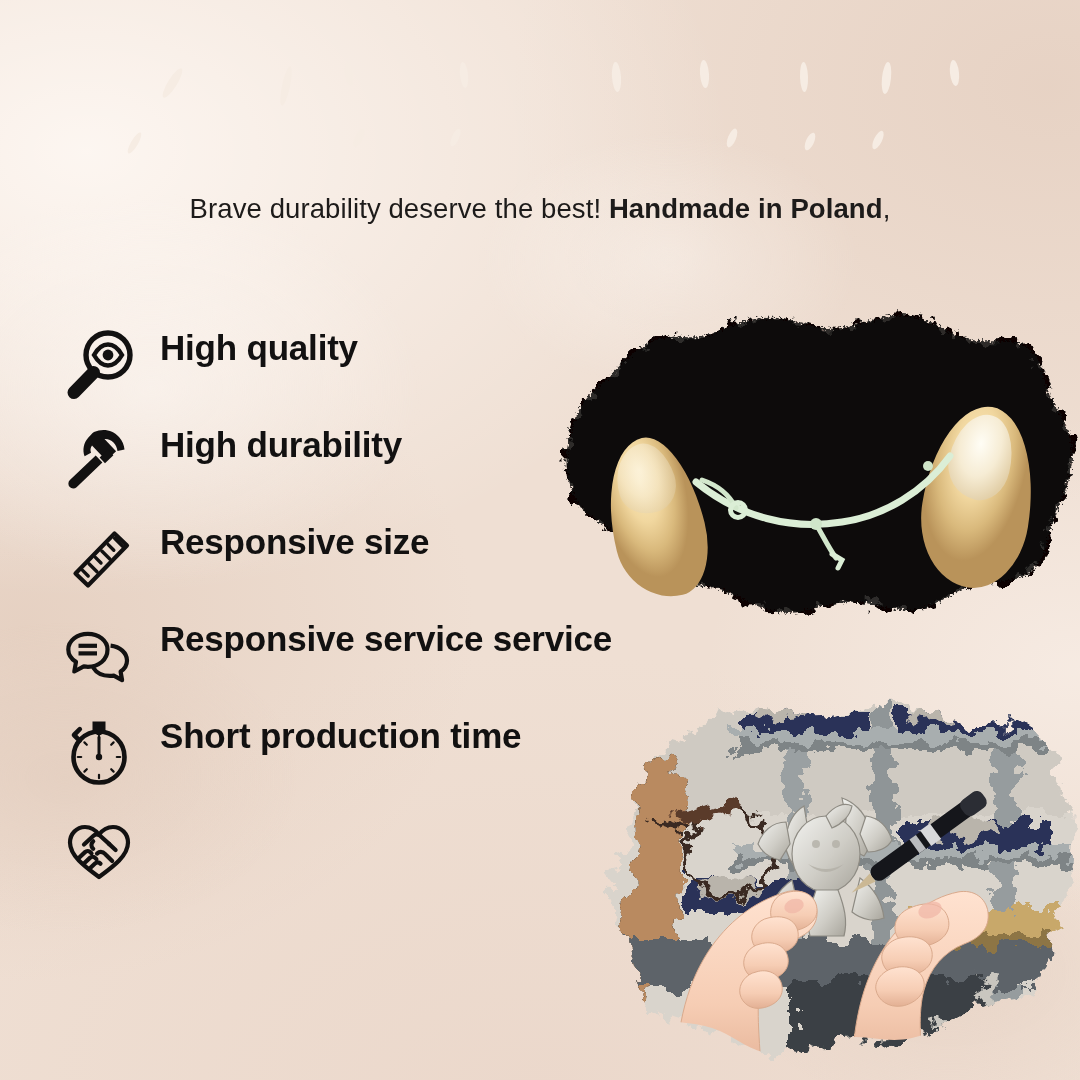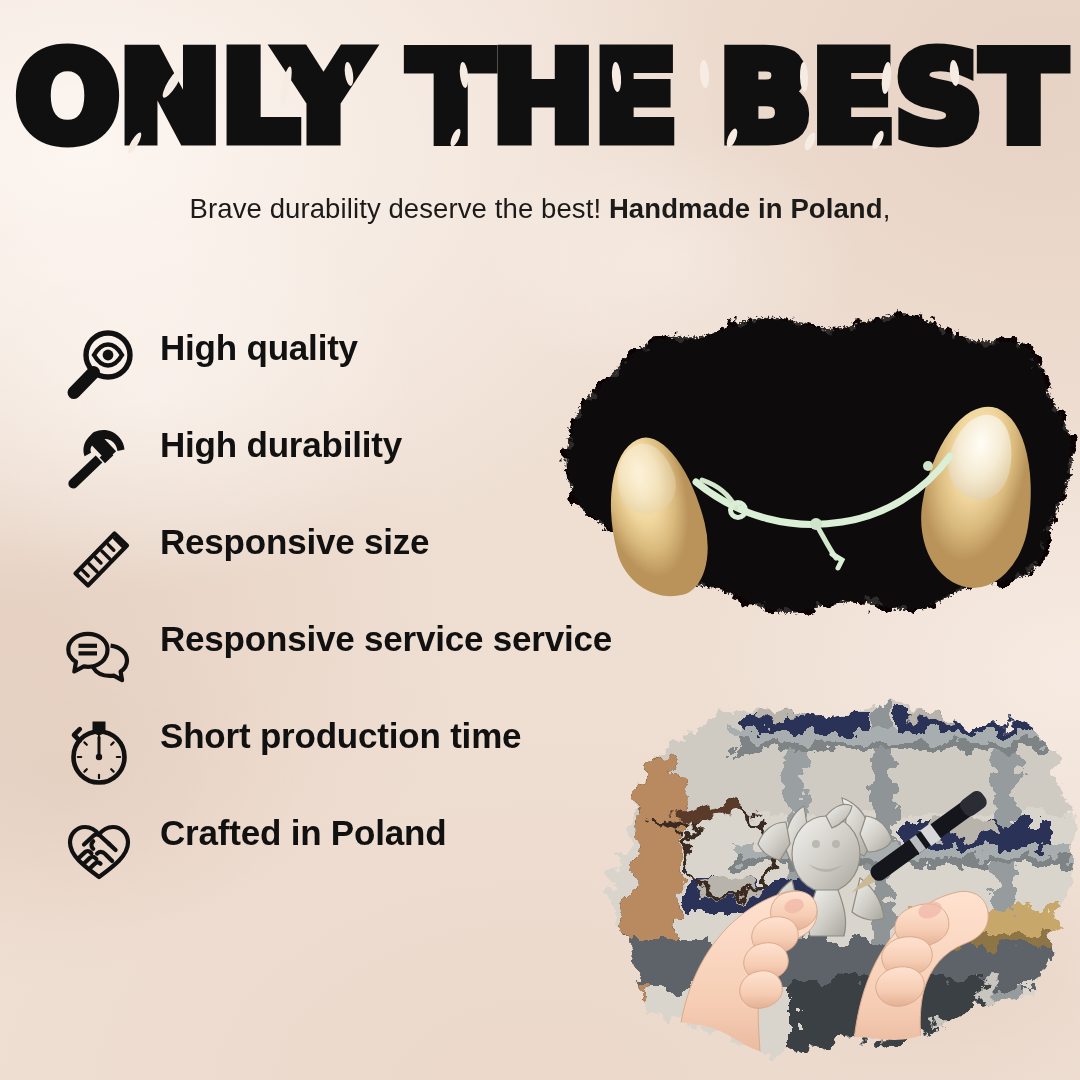--- a/index.html
+++ b/index.html
@@ -64,21 +64,20 @@
   #photo-bot{left:580px;top:694px;width:500px;height:386px;}
 </style>
 </head>
 <body>
 
 <div id="stage">
 
   <div class="tex" id="tex-a"></div>
   <div class="tex" id="tex-b"></div>
 
-  <div id="headline">ONLY THE BEST</div>
   <div>
     <div class="gloss" style="left:168px;top:66px;width:9px;height:34px;transform:rotate(32deg);"></div>
     <div class="gloss" style="left:131px;top:131px;width:7px;height:24px;transform:rotate(30deg);"></div>
     <div class="gloss" style="left:282px;top:66px;width:8px;height:40px;transform:rotate(12deg);"></div>
     <div class="gloss" style="left:345px;top:62px;width:8px;height:24px;transform:rotate(-8deg);"></div>
     <div class="gloss" style="left:355px;top:128px;width:8px;height:20px;transform:rotate(26deg);"></div>
     <div class="gloss" style="left:460px;top:62px;width:8px;height:26px;transform:rotate(-6deg);"></div>
     <div class="gloss" style="left:452px;top:128px;width:7px;height:19px;transform:rotate(24deg);"></div>
     <div class="gloss" style="left:612px;top:62px;width:9px;height:30px;transform:rotate(-4deg);"></div>
     <div class="gloss" style="left:700px;top:60px;width:9px;height:28px;transform:rotate(-4deg);"></div>
@@ -190,21 +189,20 @@
             <path d="M20 30.5l9.5-8.8c2-1.8 4.6-1.8 6.6 0l9 8.2"></path>
             <path d="M45 29.9l6.6 6.1"></path>
             <path d="M29.2 34.8c-2.4-2.2-2.4-5.6 0-7.5"></path>
             <path d="M14.5 44.2l6.5-6.1c1.6-1.5 4-1.4 5.5.2l1 1.1"></path>
             <path d="M19.7 49.7l6.2-5.8c1.6-1.5 4-1.4 5.5.2l1 1.1"></path>
             <path d="M25.2 55l5.8-5.5c1.6-1.5 4-1.4 5.5.2"></path>
             <path d="M33 39.6c3.2-2.9 6.4-1.5 8.6.8l6.6 6.6"></path>
           </g>
         </svg>
       </div>
-      <div class="flabel">Crafted in Poland</div>
     </div>
   </div>
 
   <div class="photo" id="photo-top">
     <svg width="556" height="322" viewBox="0 0 556 322" style="position:absolute;inset:0;">
       <defs>
         <clipPath id="tornTop">
           <path d="M46,128 C52,104 62,90 80,76 C96,60 110,42 132,34 C152,26 168,36 188,28
                    C208,20 226,10 252,12 C278,14 292,26 318,22 C344,18 360,6 386,10
                    C412,14 424,30 448,34 C470,38 490,30 506,44 C522,58 518,76 528,94

